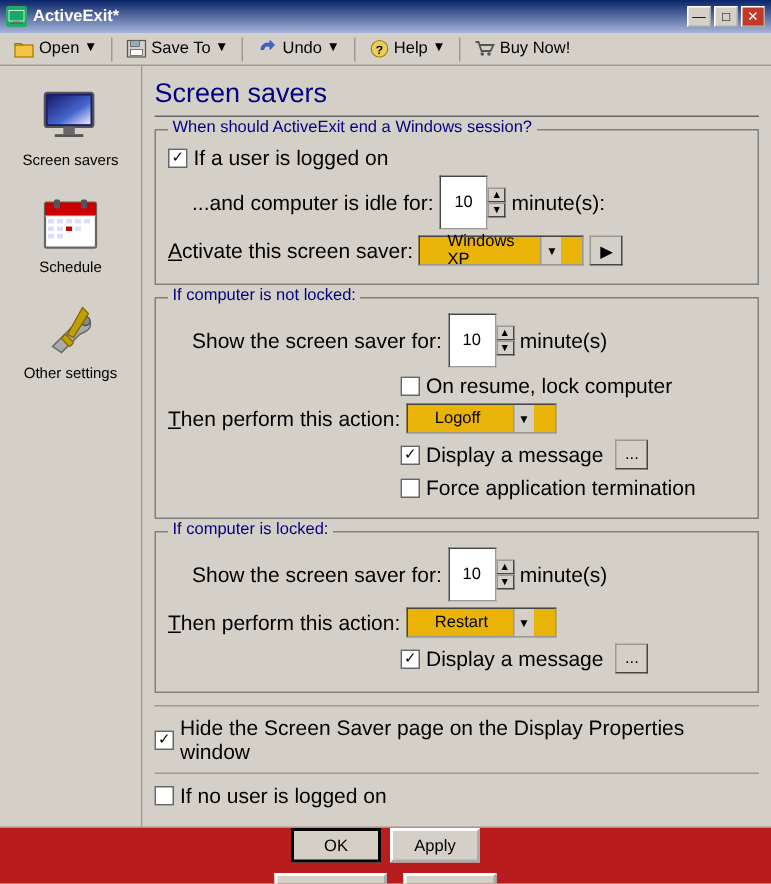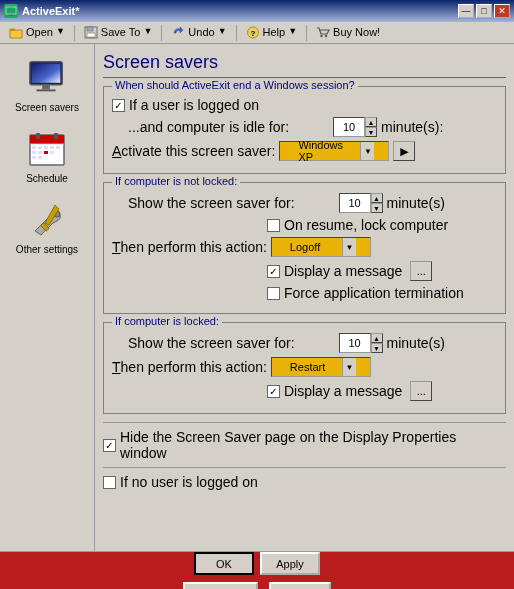--- a/index.html
+++ b/index.html
@@ -178,27 +178,26 @@
       font-size: 10px;
     }
 
     
     .spinner-wrap {
       display: flex;
       align-items: center;
     }
     .spinner-input {
       width: 32px;
-      height: 20px;
+      height: 36px;
       border: 1px inset #999;
       background: white;
       text-align: center;
       font-size: 11px;
       padding: 0 2px;
-      margin-left: 40px;
     }
     .spinner-buttons {
       display: flex;
       flex-direction: column;
     }
     .spin-btn {
       width: 12px;
       height: 10px;
       border: 1px outset #999;
       background: #d4d0c8;

